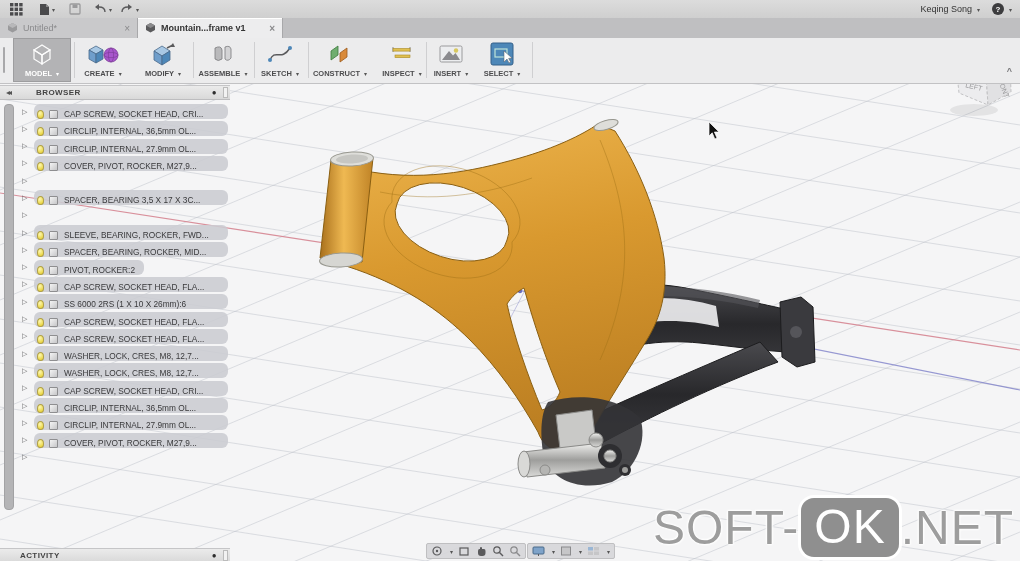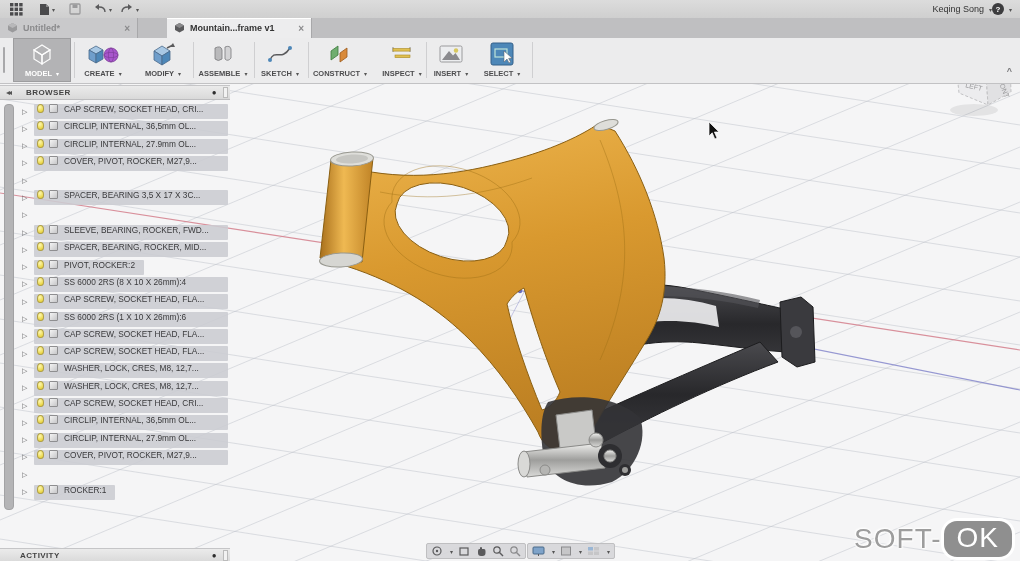--- a/index.html
+++ b/index.html
@@ -5,30 +5,30 @@
   html,body{margin:0;padding:0;}
   body{width:1020px;height:561px;position:relative;overflow:hidden;
        font-family:"Liberation Sans","DejaVu Sans",sans-serif;background:#f5f5f6;
        -webkit-font-smoothing:antialiased;}
   
   .titlebar{position:absolute;left:0;top:0;width:1020px;height:18px;z-index:50;
     background:linear-gradient(#dcdcdc,#cfcfcf);border-bottom:1px solid #b8b8b8;
     display:flex;align-items:center;}
   .tb-ico{display:inline-flex;align-items:center;margin-left:10px;cursor:default;}
   .caret{font-size:6px;color:#555;margin-left:2px;}
-  .tb-right{position:absolute;right:8px;top:0;height:18px;display:flex;align-items:center;gap:0;}
+  .tb-right{position:absolute;right:8px;top:0;height:18px;display:flex;align-items:center;gap:12px;}
   .username{font-size:9px;color:#333;display:flex;align-items:center;gap:3px;}
   .helpbtn{width:12px;height:12px;border-radius:50%;background:#3c3c3e;color:#fff;
     font-size:8px;font-weight:bold;display:flex;align-items:center;justify-content:center;}
   .tabbar{position:absolute;left:0;top:18px;width:1020px;height:20px;background:#bfbfc1;z-index:50;}
   .tab{position:absolute;top:0;height:20px;display:flex;align-items:center;font-size:9px;
-    border-right:1px solid #a8a8aa;font-weight:bold;}
+    border-right:1px solid #a8a8aa;}
   .tab.inactive{left:0;width:137px;background:#c9c9cb;color:#8a8a8c;}
   .tab.active{left:138px;width:144px;background:#ededee;color:#333;font-weight:bold;
-    box-shadow:inset 0 1px 0 #fff;margin-left:29px;}
+    box-shadow:inset 0 1px 0 #fff;}
   .tab .doc{margin:0 5px 0 7px;}
   .tab .close{margin-left:auto;margin-right:7px;color:#8a8a8c;font-size:10px;}
   .toolbar{position:absolute;left:0;top:38px;width:1020px;height:45px;background:#ececed;
     border-bottom:1px solid #c2c2c4;z-index:50;}
   .tool{position:absolute;top:0;height:44px;width:56px;display:flex;flex-direction:column;
     align-items:center;justify-content:flex-start;padding-top:3px;box-sizing:border-box;}
   .tool .lbl{font-size:7.5px;font-weight:bold;color:#4c4c4e;margin-top:2px;white-space:nowrap;}
   .tool.selected{background:#b3b3b5;box-shadow:inset 0 0 0 1px #9d9d9f;}
   .tool.selected .lbl{color:#fff;}
   .tsep{position:absolute;top:4px;height:36px;width:1px;background:#cfcfd1;}
@@ -36,28 +36,28 @@
   .drag-handle{position:absolute;left:3px;top:9px;width:2px;height:26px;background:#a8a8aa;border-radius:1px;}
   
   #scene{position:absolute;left:0;top:0;z-index:1;}
   #grid-lines line{stroke:rgba(185,189,198,0.45);stroke-width:1;}
   
   .browser{position:absolute;left:0;top:85px;width:230px;z-index:30;}
   .panelhead{height:13px;background:linear-gradient(#ebebeb,#d9d9d9);border-top:1px solid #c5c5c7;
     border-bottom:1px solid #bdbdbf;display:flex;align-items:center;font-size:8px;font-weight:bold;
     color:#444;letter-spacing:.4px;}
   .panelhead .coll{margin:0 6px 0 6px;font-size:8px;color:#555;letter-spacing:-2px;}
-  .panelhead .ptitle{margin-left:10px;}
+  .panelhead .ptitle{margin-left:20px;}
   .panelhead .pdot{margin-left:auto;margin-right:6px;color:#2e2e2e;font-size:8px;}
   .panelhead .pbar{width:3px;height:9px;background:#f2f2f2;border:1px solid #bbb;margin-right:2px;}
   .rows{position:absolute;left:0;top:19px;width:230px;}
   .brow{height:15px;margin-bottom:2.3px;display:flex;align-items:center;}
   .brow .tri{width:12px;margin-left:22px;font-size:7px;color:#5a5a5c;text-align:left;}
-  .band{height:15px;display:flex;align-items:flex-start;background:rgba(203,204,209,0.88);
-    border-radius:1px;padding-right:9px;}
+  .band{height:15px;display:flex;align-items:flex-end;background:rgba(203,204,209,0.88);
+    border-radius:6px;padding-right:9px;}
   .band.full{flex:1;margin-right:2px;}
   .bulb{width:7px;height:9px;margin:0 5px 0 3px;border-radius:50% 50% 42% 42%;
     background:radial-gradient(circle at 35% 30%,#fdf7b0,#ecd94e 70%,#d8bc2e);
     border:1px solid #b0a048;box-sizing:border-box;}
   .boxic{width:9px;height:9px;background:linear-gradient(135deg,#f4f4f4,#c6c6c8);
     border:1px solid #8e8e90;border-radius:1px;box-sizing:border-box;margin-right:6px;}
   .boxic.linked{background:linear-gradient(135deg,#f4f4f4,#b9c6d4);}
   .blabel{font-size:8.3px;color:#39393b;white-space:nowrap;overflow:hidden;}
   .vscroll{position:absolute;left:4px;top:104px;width:8px;height:404px;background:#b4b4b6;
     border:1px solid #a2a2a4;border-radius:4px;z-index:31;}
@@ -66,21 +66,21 @@
   .navbar{position:absolute;top:543px;height:16px;display:flex;align-items:center;gap:5px;
     background:rgba(214,214,217,0.92);border:1px solid #bfbfc1;border-radius:2px;z-index:30;
     padding:0 4px;box-sizing:border-box;}
   #nav1{left:426px;}
   #nav2{left:527px;}
   .nico{display:inline-flex;align-items:center;}
   
   .viewcube{position:absolute;left:940px;top:42px;z-index:20;}
   
   .watermark{position:absolute;right:6px;bottom:4px;z-index:10;display:flex;align-items:center;
-    font-size:28px;letter-spacing:1px;color:#9d9d9d;
+    font-size:48px;letter-spacing:1px;color:#9d9d9d;
     text-shadow:0 0 2px #fff,0 0 2px #fff,0 0 3px #fff,1px 1px 2px #fff,-1px -1px 2px #fff;}
   .wm-box{background:#8f8f8f;color:#fff;border-radius:13px;padding:1px 13px 3px;margin:0 2px;
     text-shadow:none;box-shadow:0 0 0 3px rgba(255,255,255,0.95);}
   .cursor{position:absolute;left:708px;top:121px;z-index:40;}
 </style>
 </head>
 <body>
 
 <svg id="scene" width="1020" height="561" viewBox="0 0 1020 561">
   <defs>
@@ -209,20 +209,21 @@
     <circle cx="596" cy="440" r="7" fill="url(#gMetal)" stroke="#8a8a88"></circle>
     <circle cx="545" cy="470" r="5" fill="#b5b5b3" stroke="#8a8a88"></circle>
     <circle cx="625" cy="470" r="6" fill="#2e2e31"></circle>
     <circle cx="625" cy="470" r="3" fill="#9e9e9c"></circle>
   </g>
 </svg>
 
 <div class="watermark">
   <span>SOFT-</span>
     <span class="wm-box">OK</span>
+    <span>.NET</span>
 </div>
 
 <svg class="viewcube" width="80" height="78" viewBox="0 0 80 78">
   <ellipse cx="34" cy="68" rx="24" ry="6" fill="rgba(0,0,0,0.07)"></ellipse>
   <polygon points="16,22 44,11 70,19 46,31" fill="#f5f5f6" stroke="#c2c2c4" stroke-dasharray="3,2"></polygon>
   <polygon points="16,22 46,31 48,63 19,51" fill="#ececee" stroke="#c2c2c4" stroke-dasharray="3,2"></polygon>
   <polygon points="46,31 70,19 71,50 48,63" fill="#e1e1e3" stroke="#c2c2c4" stroke-dasharray="3,2"></polygon>
   <text x="25" y="45" font-size="7" fill="#9a9a9c" transform="rotate(14 25 45)">LEFT</text>
   <text x="56" y="34" font-size="7" fill="#9a9a9c" transform="rotate(68 56 34)">FRONT</text>
 </svg>
@@ -303,28 +304,20 @@
           <span class="bulb"></span>
           <span class="boxic"></span>
           <span class="blabel">PIVOT, ROCKER:2</span>
         </span>
       </div>
     <div class="brow">
         <span class="tri">▷</span>
         <span class="band full">
           <span class="bulb"></span>
           <span class="boxic"></span>
-          <span class="blabel">SS 6000 2RS (8 X 10 X 26mm):4</span>
-        </span>
-      </div>
-    <div class="brow">
-        <span class="tri">▷</span>
-        <span class="band full">
-          <span class="bulb"></span>
-          <span class="boxic"></span>
           <span class="blabel">CAP SCREW, SOCKET HEAD, FLA...</span>
         </span>
       </div>
     <div class="brow">
         <span class="tri">▷</span>
         <span class="band full">
           <span class="bulb"></span>
           <span class="boxic"></span>
           <span class="blabel">SS 6000 2RS (1 X 10 X 26mm):6</span>
         </span>
@@ -388,28 +381,20 @@
     <div class="brow">
         <span class="tri">▷</span>
         <span class="band full">
           <span class="bulb"></span>
           <span class="boxic"></span>
           <span class="blabel">COVER, PIVOT, ROCKER, M27,9...</span>
         </span>
       </div>
     <div class="brow">
         <span class="tri">▷</span>
-      </div>
-    <div class="brow">
-        <span class="tri">▷</span>
-        <span class="band">
-          <span class="bulb"></span>
-          <span class="boxic"></span>
-          <span class="blabel">ROCKER:1</span>
-        </span>
       </div>
   </div>
 </div>
 <div class="vscroll"></div>
 
 <div class="activitybar">
   <div class="panelhead">
     <span class="ptitle" style="margin-left:20px">ACTIVITY</span>
     <span class="pdot">●</span>
     <span class="pbar"></span>

